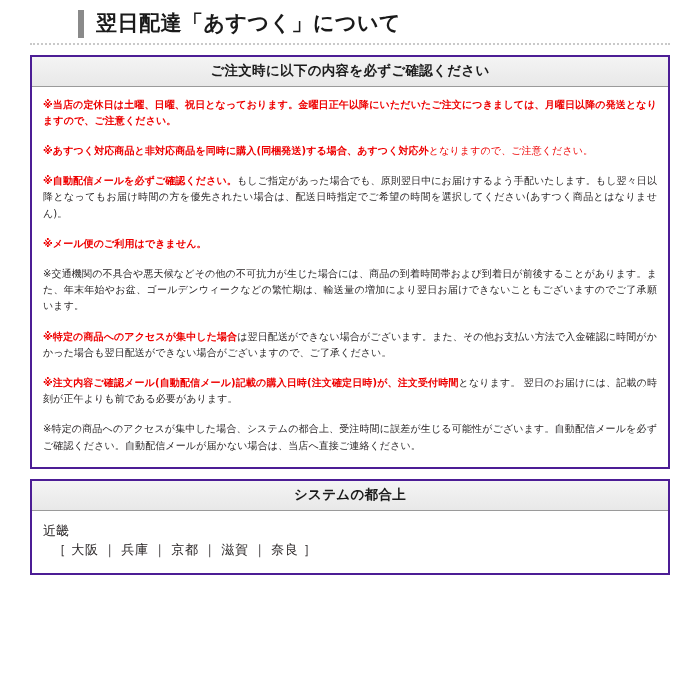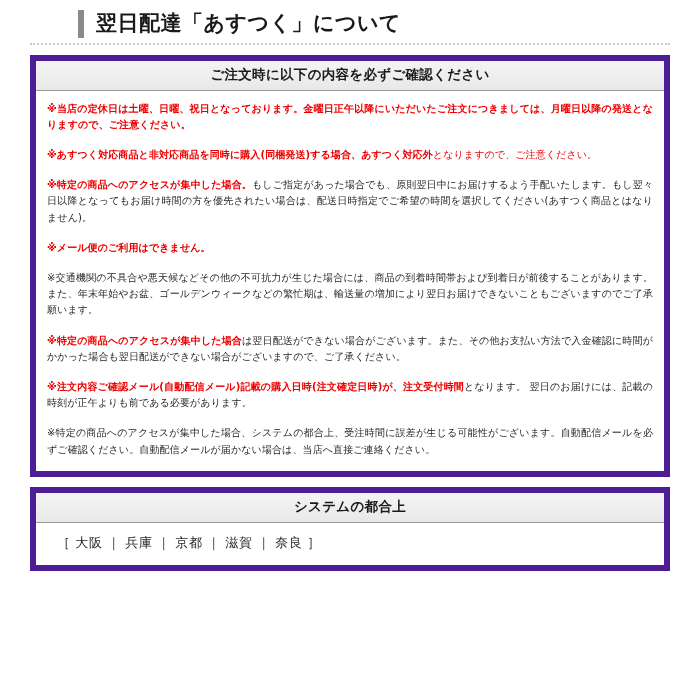--- a/index.html
+++ b/index.html
@@ -35,21 +35,21 @@
     font-size: 21px;
     font-weight: bold;
     line-height: 1.32;
     letter-spacing: 0.5px;
     color: #1a1a1a;
   }
 
   
   .panel {
     margin: 10px 30px 0 30px;
-    border: 6px solid #4c1d95;
+    border: 2px solid #4c1d95;
     background: #ffffff;
     box-sizing: border-box;
   }
   .panel-header {
     border-bottom: 1px solid #9a9a9a;
     background: linear-gradient(#f4f4f4, #e8e8e8);
     text-align: center;
     font-size: 13.5px;
     font-weight: bold;
     color: #1a1a1a;
@@ -99,34 +99,35 @@
   <div class="title-wrap">
     <h1 class="page-title">翌日配達「あすつく」について</h1>
   </div>
 
   <div class="panel">
     <div class="panel-header">ご注文時に以下の内容を必ずご確認ください</div>
     <div class="panel-body">
       <div id="notice-list">
           <p class="notice"><span class="rb">※</span><span class="rb">当店の定休日は土曜、日曜、祝日となっております。金曜日正午以降にいただいたご注文につきましては、月曜日以降の発送となりますので、ご注意ください。</span></p>
           <p class="notice"><span class="rb">※あすつく対応商品と非対応商品を同時に購入(同梱発送)する場合、あすつく対応外</span><span class="rn">となりますので、ご注意ください。</span></p>
-          <p class="notice"><span class="rb">※特定の商品へのアクセスが集中した場合。</span><span class="kn">もしご指定があった場合でも、原則翌日中にお届けするよう手配いたします。もし翌々日以降となってもお届け時間の方を優先されたい場合は、配送日時指定でご希望の時間を選択してください(あすつく商品とはなりません)。</span></p>
+          <p class="notice"><span class="rb">※自動配信メールを必ずご確認ください。</span><span class="kn">もしご指定があった場合でも、原則翌日中にお届けするよう手配いたします。もし翌々日以降となってもお届け時間の方を優先されたい場合は、配送日時指定でご希望の時間を選択してください(あすつく商品とはなりません)。</span></p>
           <p class="notice"><span class="rb">※</span><span class="rb">メール便のご利用はできません。</span></p>
           <p class="notice"><span class="kn">※交通機関の不具合や悪天候などその他の不可抗力が生じた場合には、商品の到着時間帯および到着日が前後することがあります。また、年末年始やお盆、ゴールデンウィークなどの繁忙期は、輸送量の増加により翌日お届けできないこともございますのでご了承願います。</span></p>
           <p class="notice"><span class="rb">※特定の商品へのアクセスが集中した場合</span><span class="kn">は翌日配送ができない場合がございます。また、その他お支払い方法で入金確認に時間がかかった場合も翌日配送ができない場合がございますので、ご了承ください。</span></p>
           <p class="notice"><span class="rb">※注文内容ご確認メール(自動配信メール)記載の購入日時(注文確定日時)が、注文受付時間</span><span class="kn">となります。 翌日のお届けには、記載の時刻が正午よりも前である必要があります。</span></p>
           <p class="notice"><span class="kn">※特定の商品へのアクセスが集中した場合、システムの都合上、受注時間に誤差が生じる可能性がございます。自動配信メールを必ずご確認ください。自動配信メールが届かない場合は、当店へ直接ご連絡ください。</span></p>
         </div>
     </div>
   </div>
 
   <div class="panel">
     <div class="panel-header">システムの都合上</div>
     <div class="panel-body">
       <div id="area-list">
           <div class="area-block">
+            <div class="area-region">近畿</div>
             <div class="area-prefs">［ 大阪 ｜ 兵庫 ｜ 京都 ｜ 滋賀 ｜ 奈良 ］</div>
           </div>
         </div>
     </div>
   </div>
 
 </div>
 
 </body></html>

